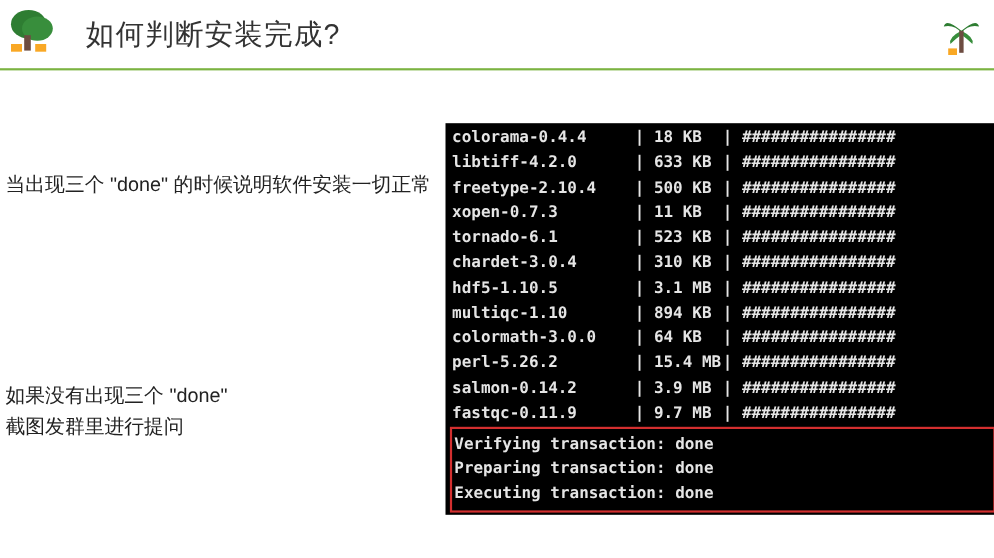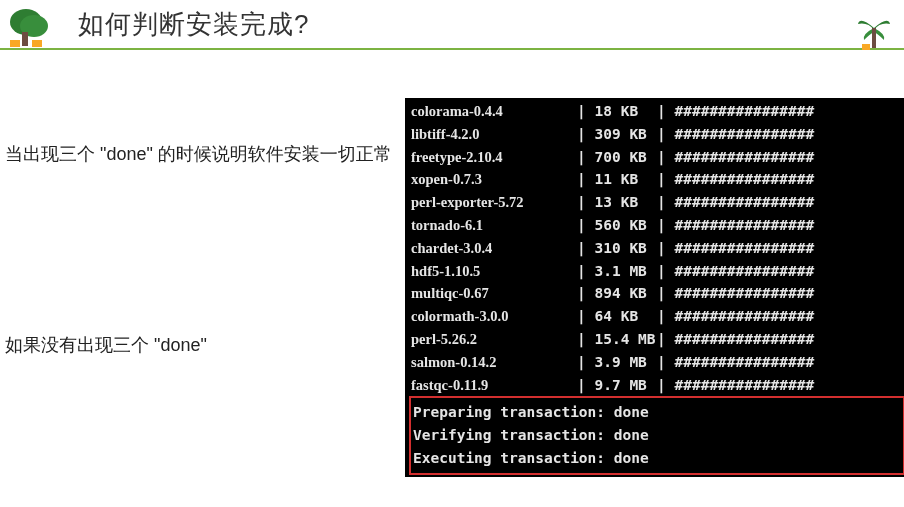--- a/index.html
+++ b/index.html
@@ -5,21 +5,21 @@
     * { margin: 0; padding: 0; box-sizing: border-box; }
     body {
       width: 904px;
       height: 507px;
       background: #fff;
       font-family: "Microsoft YaHei", Arial, sans-serif;
       position: relative;
       overflow: hidden;
     }
     .header {
-      height: 50px;
+      height: 64px;
       border-bottom: 2px solid #7cb342;
       display: flex;
       align-items: center;
       position: relative;
       padding-left: 10px;
     }
     .tree-left, .tree-right {
       position: absolute;
     }
     .tree-left { left: 8px; top: 6px; }
@@ -57,21 +57,21 @@
       width: 500px;
       background: #000;
       color: #e5e5e5;
       font-family: "DejaVu Sans Mono", Consolas, monospace;
       font-size: 14.5px;
       line-height: 22.8px;
       padding: 2px 0 2px 6px;
       font-weight: 600;
     }
     .pkg-row { white-space: pre; overflow: hidden; }
-    .pkg-row .col-name { display: inline-block; width: 166px; font-family: Liberation Serif, serif; }
+    .pkg-row .col-name { display: inline-block; width: 166px; }
     .pkg-row .col-size { display: inline-block; width: 80px; }
     .pkg-row .col-bar { display: inline-block; }
     .redbox {
       border: 2px solid #d32f2f;
       margin: 0 -1px 0 -2px;
       padding: 3px 0 3px 2px;
     }
     .txn { white-space: pre; }
   </style>
 </head>
@@ -94,40 +94,40 @@
     <rect x="16" y="18" width="4" height="20" fill="#6d4c41"></rect>
     <rect x="6" y="34" width="8" height="6" fill="#f9a825"></rect>
   </svg>
 </div>
 
 <div class="body">
   <div class="left-col">
     <div class="instr1">当出现三个 "done" 的时候说明软件安装一切正常</div>
     <div class="instr2">
       <div>如果没有出现三个 "done"</div>
+      <div>截图发群里进行提问</div>
     </div>
   </div>
 
   <div class="terminal">
     <div id="pkg-list">
         <div class="pkg-row"><span class="col-name">colorama-0.4.4</span><span class="col-size">| 18 KB</span><span class="col-bar">| ################</span></div>
-        <div class="pkg-row"><span class="col-name">libtiff-4.2.0</span><span class="col-size">| 309 KB</span><span class="col-bar">| ################</span></div>
-        <div class="pkg-row"><span class="col-name">freetype-2.10.4</span><span class="col-size">| 700 KB</span><span class="col-bar">| ################</span></div>
+        <div class="pkg-row"><span class="col-name">libtiff-4.2.0</span><span class="col-size">| 633 KB</span><span class="col-bar">| ################</span></div>
+        <div class="pkg-row"><span class="col-name">freetype-2.10.4</span><span class="col-size">| 500 KB</span><span class="col-bar">| ################</span></div>
         <div class="pkg-row"><span class="col-name">xopen-0.7.3</span><span class="col-size">| 11 KB</span><span class="col-bar">| ################</span></div>
-        <div class="pkg-row"><span class="col-name">perl-exporter-5.72</span><span class="col-size">| 13 KB</span><span class="col-bar">| ################</span></div>
-        <div class="pkg-row"><span class="col-name">tornado-6.1</span><span class="col-size">| 560 KB</span><span class="col-bar">| ################</span></div>
+        <div class="pkg-row"><span class="col-name">tornado-6.1</span><span class="col-size">| 523 KB</span><span class="col-bar">| ################</span></div>
         <div class="pkg-row"><span class="col-name">chardet-3.0.4</span><span class="col-size">| 310 KB</span><span class="col-bar">| ################</span></div>
         <div class="pkg-row"><span class="col-name">hdf5-1.10.5</span><span class="col-size">| 3.1 MB</span><span class="col-bar">| ################</span></div>
-        <div class="pkg-row"><span class="col-name">multiqc-0.67</span><span class="col-size">| 894 KB</span><span class="col-bar">| ################</span></div>
+        <div class="pkg-row"><span class="col-name">multiqc-1.10</span><span class="col-size">| 894 KB</span><span class="col-bar">| ################</span></div>
         <div class="pkg-row"><span class="col-name">colormath-3.0.0</span><span class="col-size">| 64 KB</span><span class="col-bar">| ################</span></div>
         <div class="pkg-row"><span class="col-name">perl-5.26.2</span><span class="col-size">| 15.4 MB</span><span class="col-bar">| ################</span></div>
         <div class="pkg-row"><span class="col-name">salmon-0.14.2</span><span class="col-size">| 3.9 MB</span><span class="col-bar">| ################</span></div>
         <div class="pkg-row"><span class="col-name">fastqc-0.11.9</span><span class="col-size">| 9.7 MB</span><span class="col-bar">| ################</span></div>
       </div>
     <div class="redbox">
       <div id="txn-list">
+          <div class="txn">Verifying transaction: done</div>
           <div class="txn">Preparing transaction: done</div>
-          <div class="txn">Verifying transaction: done</div>
           <div class="txn">Executing transaction: done</div>
         </div>
     </div>
   </div>
 </div>
 
 </body></html>

